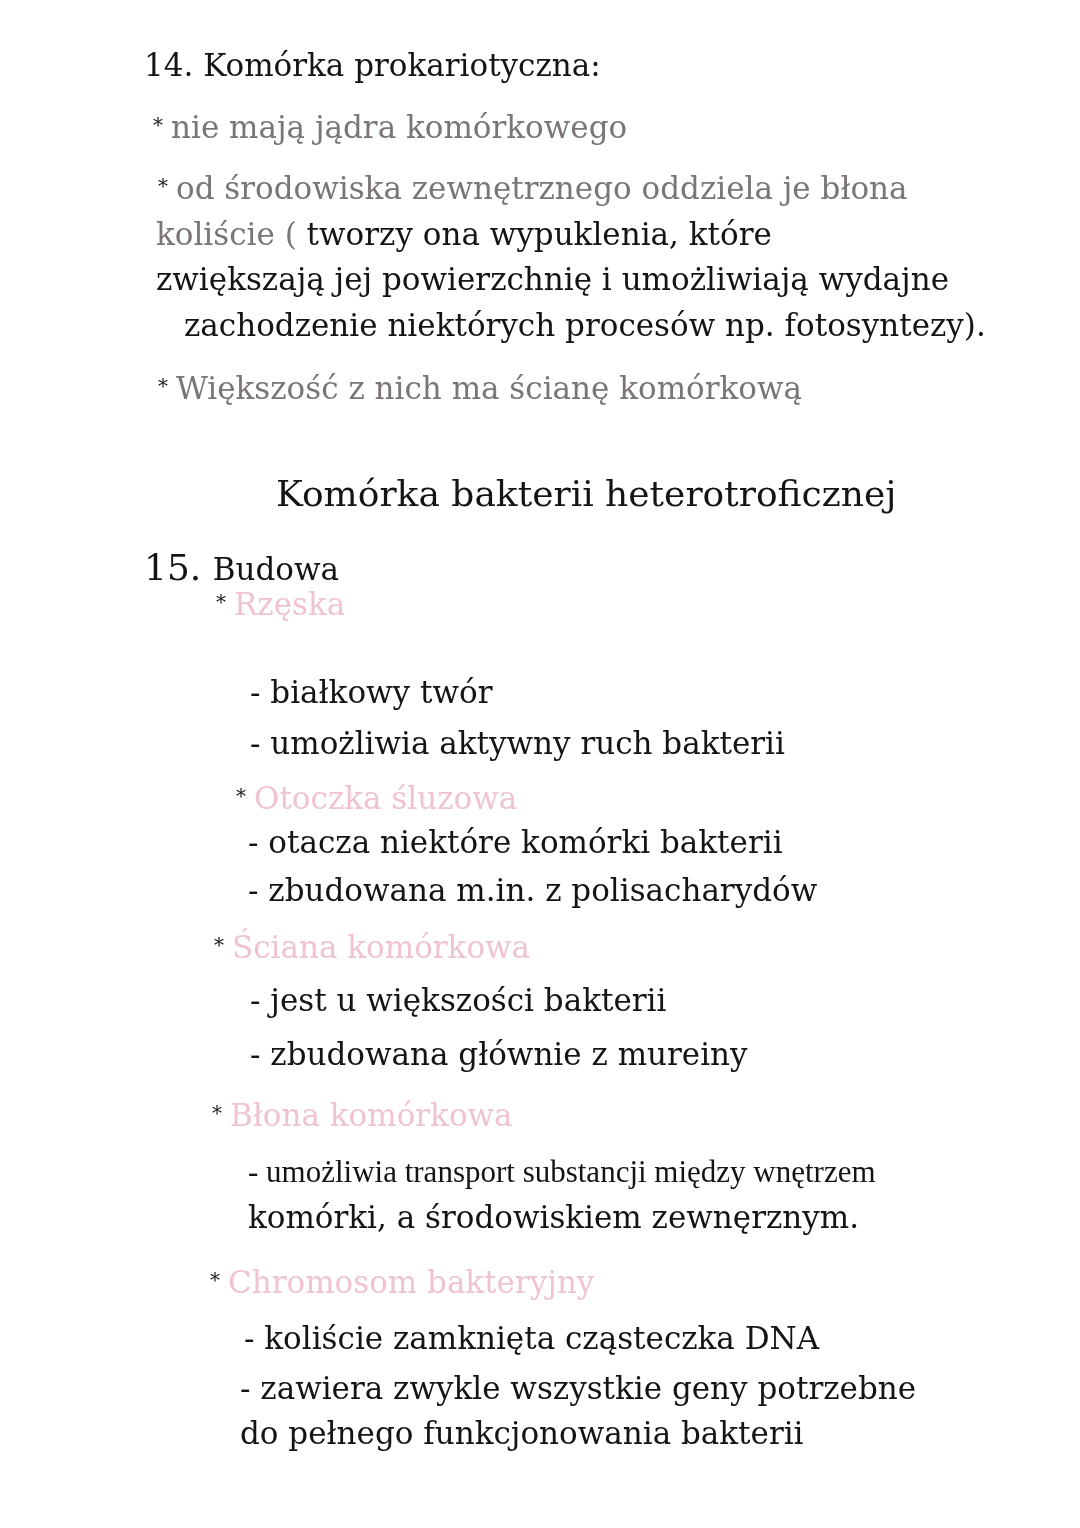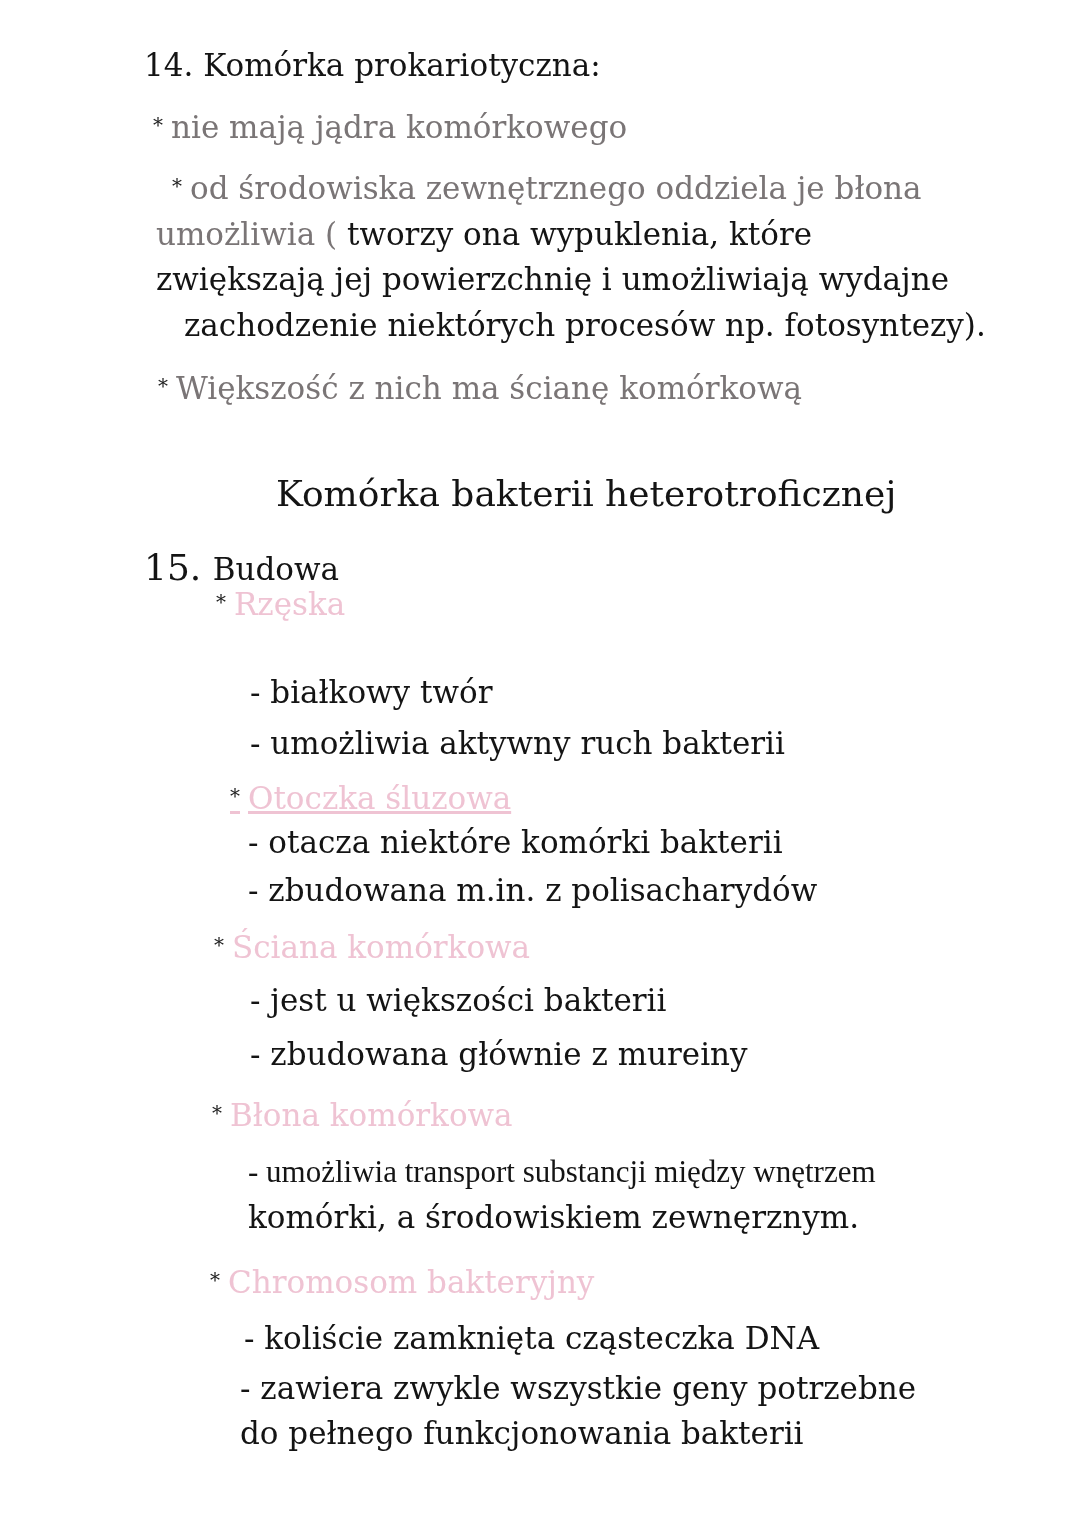--- a/index.html
+++ b/index.html
@@ -11,37 +11,37 @@
   .star { color:#222; font-size:20px; vertical-align:top; position:relative; top:-2px; margin-right:8px; }
   .title { font-size:36px; }
   .h15 { font-size:36px; }
 </style>
 </head>
 <body>
 
 <div>
   <div class="ln" style="left:144px;top:45px;">14. Komórka prokariotyczna:</div>
   <div class="ln gray" style="left:153px;top:107px;"><span class="star">*</span><span>nie mają jądra komórkowego</span></div>
-  <div class="ln gray" style="left:158px;top:168px;margin-left:14px;"><span class="star">*</span><span>od środowiska zewnętrznego oddziela je błona</span></div>
-  <div class="ln" style="left:156px;top:214px;"><span class="gray">umożliwia (</span><span> tworzy ona wypuklenia, które</span></div>
+  <div class="ln gray" style="left:158px;top:168px;"><span class="star">*</span><span>od środowiska zewnętrznego oddziela je błona</span></div>
+  <div class="ln" style="left:156px;top:214px;"><span class="gray">koliście (</span><span> tworzy ona wypuklenia, które</span></div>
   <div class="ln" style="left:156px;top:259px;">zwiększają jej powierzchnię i umożliwiają wydajne</div>
   <div class="ln" style="left:156px;top:305px;margin-left:28px;">zachodzenie niektórych procesów np. fotosyntezy).</div>
   <div class="ln gray" style="left:158px;top:368px;"><span class="star">*</span><span>Większość z nich ma ścianę komórkową</span></div>
 </div>
 
 <div class="ln title" style="left:276px;top:474px;">Komórka bakterii heterotroficznej</div>
 
 <div>
   <div class="ln h15" style="left:144px;top:548px;"><span>15.</span> <span style="font-size:31px">Budowa</span></div>
 
   <div class="ln pink" style="left:216px;top:584px;"><span class="star">*</span><span>Rzęska</span></div>
   <div class="ln" style="left:250px;top:672px;">- białkowy twór</div>
   <div class="ln" style="left:250px;top:723px;">- umożliwia aktywny ruch bakterii</div>
 
-  <div class="ln pink" style="left:230px;top:778px;text-decoration:underline;"><span class="star">*</span><span>Otoczka śluzowa</span></div>
+  <div class="ln pink" style="left:236px;top:778px;"><span class="star">*</span><span>Otoczka śluzowa</span></div>
   <div class="ln" style="left:248px;top:822px;">- otacza niektóre komórki bakterii</div>
   <div class="ln" style="left:248px;top:870px;">- zbudowana m.in. z polisacharydów</div>
 
   <div class="ln pink" style="left:214px;top:927px;"><span class="star">*</span><span>Ściana komórkowa</span></div>
   <div class="ln" style="left:250px;top:980px;">- jest u większości bakterii</div>
   <div class="ln" style="left:250px;top:1034px;">- zbudowana głównie z mureiny</div>
 
   <div class="ln pink" style="left:212px;top:1095px;"><span class="star">*</span><span>Błona komórkowa</span></div>
   <div class="ln" style="left:248px;top:1152px;font-family:Liberation Serif, serif;">- umożliwia transport substancji między wnętrzem</div>
   <div class="ln" style="left:248px;top:1197px;">komórki, a środowiskiem zewnęrznym.</div>

